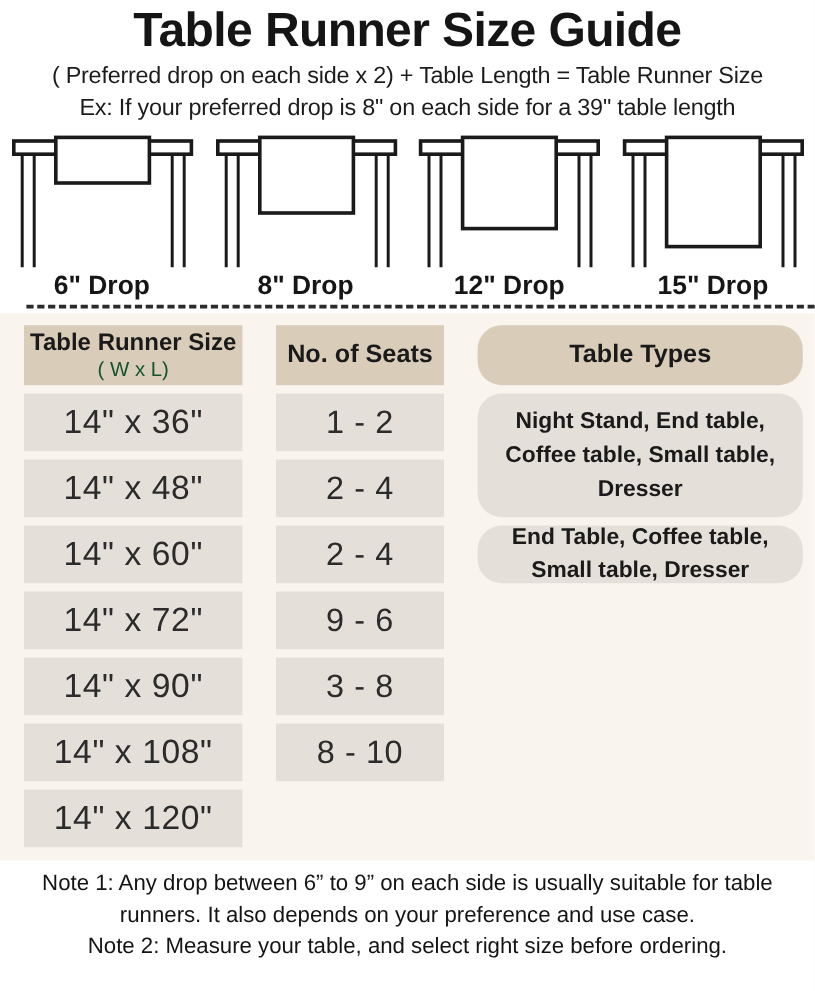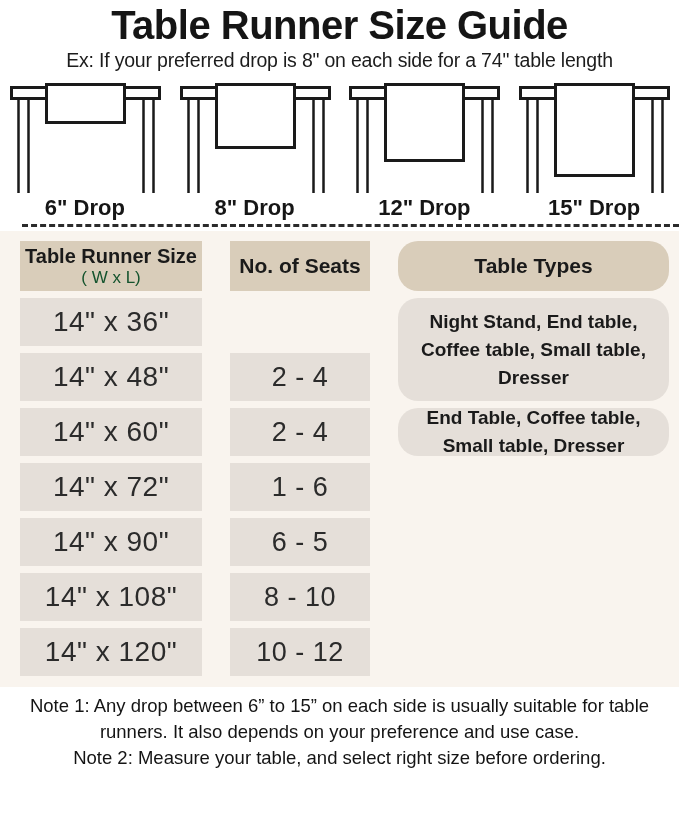--- a/index.html
+++ b/index.html
@@ -66,21 +66,22 @@
   .notes { margin-top: 6px; text-align: center; font-size: 18.5px; line-height: 26px; color: #141414; padding: 0 4px; }
   .note-label { font-weight: normal; }
 </style>
 </head>
 <body>
 
 <div class="page">
 
   <div class="title">Table Runner Size Guide</div>
 
-  <div class="sub">Ex: If your preferred drop is 8" on each side for a 74" table length</div>
+  <div class="sub sub-first">( Preferred drop on each side x 2) + Table Length = Table Runner Size</div>
+  <div class="sub">Ex: If your preferred drop is 8" on each side for a 39" table length</div>
 
   <div class="diagrams">
 
     <div class="diagram">
       <svg width="170" height="112" viewBox="0 0 170 112">
         <rect x="11.5" y="6.5" width="148" height="11" fill="#ffffff" stroke="#1a1a1a" stroke-width="3"></rect>
         <path d="M18.5 17 V112 M28.5 17 V112 M143.5 17 V112 M153.5 17 V112" stroke="#1a1a1a" stroke-width="2.5" fill="none"></path>
         <rect x="46.5" y="3.5" width="78" height="38" fill="#ffffff" stroke="#1a1a1a" stroke-width="3"></rect>
       </svg>
       <div class="drop-label">6" Drop</div>
@@ -142,47 +143,47 @@
       <div class="dc c1" style="grid-row:6">
           <span class="size-val">14" x 90"</span>
         </div>
       <div class="dc c1" style="grid-row:7">
           <span class="size-val">14" x 108"</span>
         </div>
       <div class="dc c1" style="grid-row:8">
           <span class="size-val">14" x 120"</span>
         </div>
 
+      <div class="dc c2" style="grid-row:2">
+          <span class="seats-val">1 - 2</span>
+        </div>
       <div class="dc c2" style="grid-row:3">
           <span class="seats-val">2 - 4</span>
         </div>
       <div class="dc c2" style="grid-row:4">
           <span class="seats-val">2 - 4</span>
         </div>
       <div class="dc c2" style="grid-row:5">
-          <span class="seats-val">1 - 6</span>
+          <span class="seats-val">9 - 6</span>
         </div>
       <div class="dc c2" style="grid-row:6">
-          <span class="seats-val">6 - 5</span>
+          <span class="seats-val">3 - 8</span>
         </div>
       <div class="dc c2" style="grid-row:7">
           <span class="seats-val">8 - 10</span>
-        </div>
-      <div class="dc c2" style="grid-row:8">
-          <span class="seats-val">10 - 12</span>
         </div>
 
       <div class="dc c3 rb">
         <span class="types-text w-b">End Table, Coffee table, Small table, Dresser</span>
       </div>
       <div class="dc c3 ra">
         <span class="types-text w-a">Night Stand, End table, Coffee table, Small table, Dresser</span>
       </div>
 
     </div>
   </div>
 
   <div class="notes">
-    <p><span class="note-label">Note 1</span><span>: Any drop between 6” to 15” on each side is usually suitable for table runners. It also depends on your preference and use case.</span></p>
+    <p><span class="note-label">Note 1</span><span>: Any drop between 6” to 9” on each side is usually suitable for table runners. It also depends on your preference and use case.</span></p>
     <p><span class="note-label">Note 2</span><span>: Measure your table, and select right size before ordering.</span></p>
   </div>
 
 </div>
 
 </body></html>

